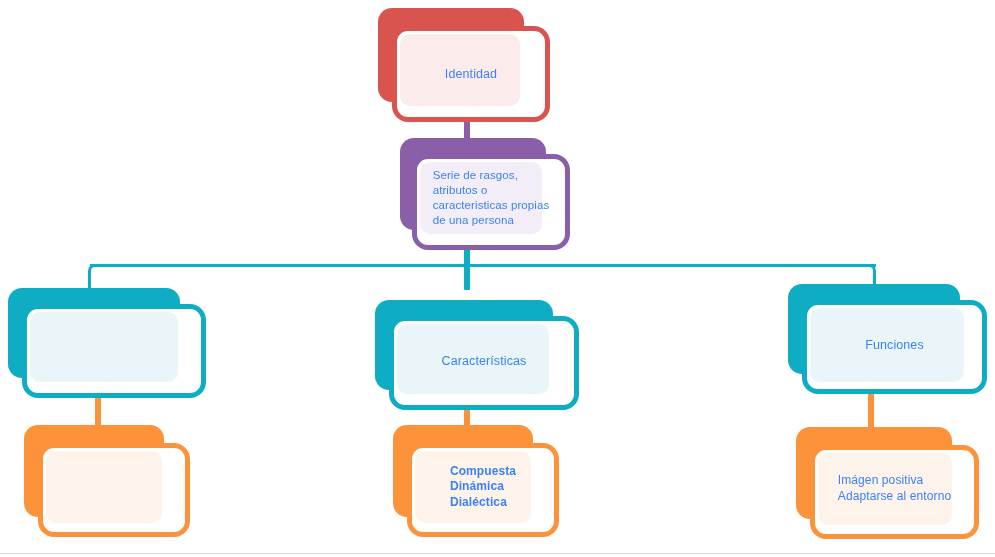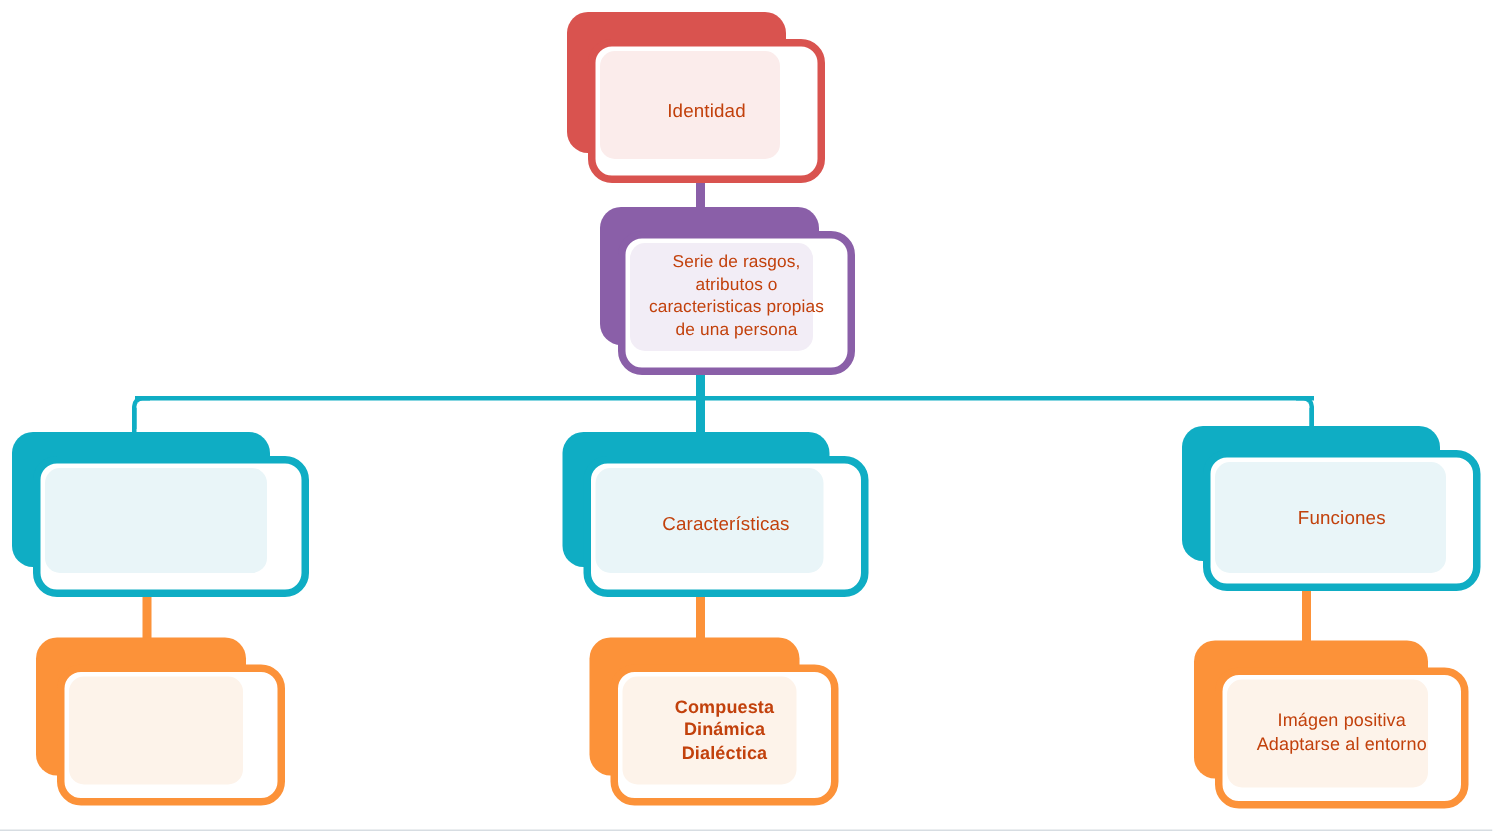--- a/index.html
+++ b/index.html
@@ -27,22 +27,21 @@
     border-style:solid;
     border-radius:16px;
     box-sizing:border-box;
   }
   .inner-fill{                       
     position:absolute;
     border-radius:10px;
   }
   .node-label{
     position:absolute;
-    color:#c2410c;
-    text-align:center;
+    color:#3b82f6;
     line-height:1.30;
     white-space:pre-line;
     letter-spacing:.1px;
     z-index:3;
   }
 
   
   .conn{position:absolute;}
   .v-stub{position:absolute;border-radius:1px;}
   .bus-h{position:absolute;height:3px;}
@@ -99,21 +98,21 @@
 caracteristicas propias
 de una persona</div>
   </div>
 
   <div class="node" style="left:8px;top:288px;width:198px;height:110px;">
     <div class="shadow-card" style="width:172px;height:90px;background:#0fadc4;"></div>
     <div class="main-card" style="left:14px;top:16px;width:184px;height:94px;border-width:5px;border-color:#0fadc4;"></div>
     <div class="inner-fill" style="left:22px;top:24px;width:148px;height:70px;background:#e9f5f8;"></div>
   </div>
 
-  <div class="node" style="left:375px;top:288px;width:204px;height:110px;">
+  <div class="node" style="left:375px;top:300px;width:204px;height:110px;">
     <div class="shadow-card" style="width:178px;height:90px;background:#0fadc4;"></div>
     <div class="main-card" style="left:14px;top:16px;width:190px;height:94px;border-width:5px;border-color:#0fadc4;"></div>
     <div class="inner-fill" style="left:22px;top:24px;width:152px;height:70px;background:#e9f5f8;"></div>
     <div class="node-label" style="left:14px;top:16px;width:190px;height:90px;display:flex;align-items:center;justify-content:center;font-size:12.5px;">Características</div>
   </div>
 
   <div class="node" style="left:788px;top:284px;width:199px;height:110px;">
     <div class="shadow-card" style="width:172px;height:90px;background:#0fadc4;"></div>
     <div class="main-card" style="left:14px;top:16px;width:185px;height:94px;border-width:5px;border-color:#0fadc4;"></div>
     <div class="inner-fill" style="left:22px;top:24px;width:154px;height:74px;background:#e9f5f8;"></div>

